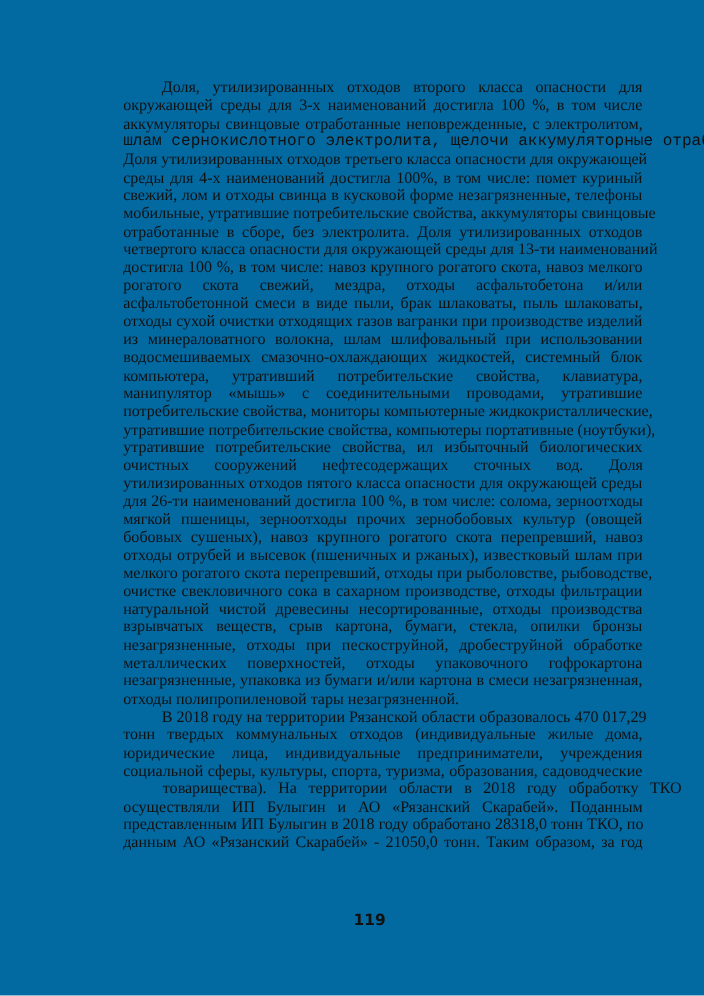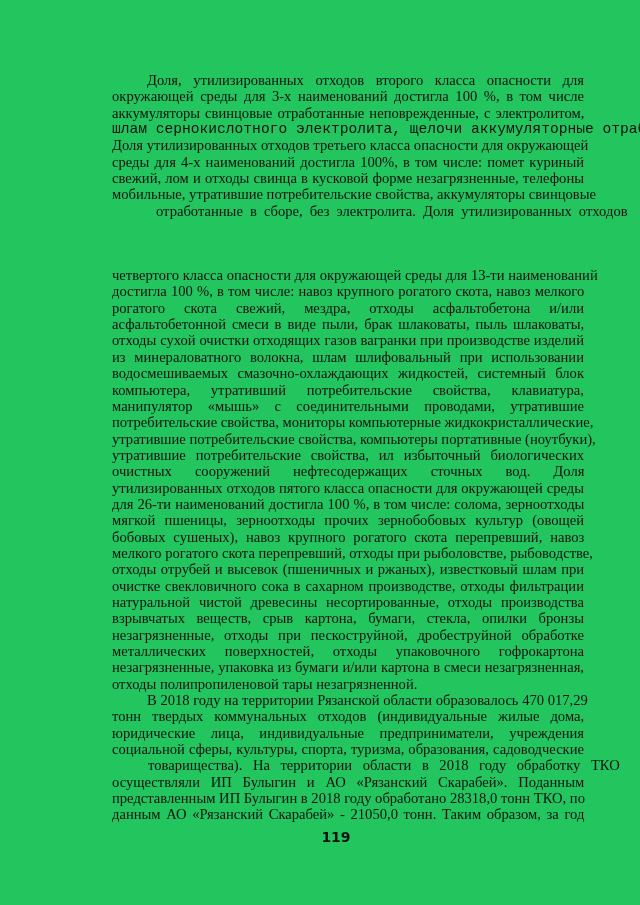--- a/index.html
+++ b/index.html
@@ -11,21 +11,21 @@
       width: 640px;
       height: 905px;
       position: relative;
       overflow: hidden;
     }
     .page {
       position: absolute;
       left: 0; top: 0;
       width: 640px;
       height: 905px;
-      background: #22c55e;
+      background: #0369a1;
     }
     .text-block {
       position: absolute;
       left: 112px;
       top: 72px;
       width: 472px;
       font-family: "Liberation Serif", "DejaVu Serif", serif;
       font-size: 14.6px;
       line-height: 16.35px;
       color: #111111;
@@ -63,40 +63,40 @@
   <div class="text-block">
     <div>
       <span class="line indent" style="display: block; width: auto; word-spacing: 2px;">Доля, утилизированных отходов второго класса опасности для</span>
       <span class="line" style="display: block; width: auto; word-spacing: 2.9px;">окружающей среды для 3-х наименований достигла 100 %, в том числе</span>
       <span class="line" style="display: block; width: auto; word-spacing: 1.4px;">аккумуляторы свинцовые отработанные неповрежденные, с электролитом,</span>
       <span class="line" style="display: block; width: auto; font-family: Liberation Mono, monospace;">шлам сернокислотного электролита, щелочи аккумуляторные отработанные.</span>
       <span class="line" style="display: block; width: auto;">Доля утилизированных отходов третьего класса опасности для окружающей</span>
       <span class="line" style="display: block; width: auto; word-spacing: 1.5px;">среды для 4-х наименований достигла 100%, в том числе: помет куриный</span>
       <span class="line" style="display: block; width: auto; word-spacing: 0.555556px;">свежий, лом и отходы свинца в кусковой форме незагрязненные, телефоны</span>
       <span class="line" style="display: block; width: auto;">мобильные, утратившие потребительские свойства, аккумуляторы свинцовые</span>
-      <span class="line" style="display: block; width: auto; word-spacing: 3.42857px; margin-left: 44px;">отработанные в сборе, без электролита. Доля утилизированных отходов</span>
-      <span class="line" style="display: block; width: auto; margin-top: 48px;">четвертого класса опасности для окружающей среды для 13-ти наименований</span>
+      <span class="line" style="display: block; width: auto; word-spacing: 3.42857px;">отработанные в сборе, без электролита. Доля утилизированных отходов</span>
+      <span class="line" style="display: block; width: auto;">четвертого класса опасности для окружающей среды для 13-ти наименований</span>
       <span class="line" style="display: block; width: auto; word-spacing: 0.545455px;">достигла 100 %, в том числе: навоз крупного рогатого скота, навоз мелкого</span>
       <span class="line" style="display: block; width: auto; word-spacing: 15.3333px;">рогатого скота свежий, мездра, отходы асфальтобетона и/или</span>
       <span class="line" style="display: block; width: auto; word-spacing: 2.25px;">асфальтобетонной смеси в виде пыли, брак шлаковаты, пыль шлаковаты,</span>
       <span class="line" style="display: block; width: auto; word-spacing: 0.125px;">отходы сухой очистки отходящих газов вагранки при производстве изделий</span>
       <span class="line" style="display: block; width: auto; word-spacing: 5px;">из минераловатного волокна, шлам шлифовальный при использовании</span>
       <span class="line" style="display: block; width: auto; word-spacing: 5.75px;">водосмешиваемых смазочно-охлаждающих жидкостей, системный блок</span>
       <span class="line" style="display: block; width: auto; word-spacing: 17px;">компьютера, утративший потребительские свойства, клавиатура,</span>
       <span class="line" style="display: block; width: auto; word-spacing: 11.6px;">манипулятор «мышь» с соединительными проводами, утратившие</span>
       <span class="line" style="display: block; width: auto;">потребительские свойства, мониторы компьютерные жидкокристаллические,</span>
       <span class="line" style="display: block; width: auto;">утратившие потребительские свойства, компьютеры портативные (ноутбуки),</span>
       <span class="line" style="display: block; width: auto; word-spacing: 6.2px;">утратившие потребительские свойства, ил избыточный биологических</span>
       <span class="line" style="display: block; width: auto; word-spacing: 19.4px;">очистных сооружений нефтесодержащих сточных вод. Доля</span>
       <span class="line" style="display: block; width: auto; word-spacing: 0.142857px;">утилизированных отходов пятого класса опасности для окружающей среды</span>
       <span class="line" style="display: block; width: auto; word-spacing: 0.4px;">для 26-ти наименований достигла 100 %, в том числе: солома, зерноотходы</span>
       <span class="line" style="display: block; width: auto; word-spacing: 5.5px;">мягкой пшеницы, зерноотходы прочих зернобобовых культур (овощей</span>
       <span class="line" style="display: block; width: auto; word-spacing: 4.28571px;">бобовых сушеных), навоз крупного рогатого скота перепревший, навоз</span>
+      <span class="line" style="display: block; width: auto; word-spacing: 0.888889px;">отходы отрубей и высевок (пшеничных и ржаных), известковый шлам при</span>
       <span class="line" style="display: block; width: auto;">мелкого рогатого скота перепревший, отходы при рыболовстве, рыбоводстве,</span>
-      <span class="line" style="display: block; width: auto; word-spacing: 0.888889px;">отходы отрубей и высевок (пшеничных и ржаных), известковый шлам при</span>
       <span class="line" style="display: block; width: auto; word-spacing: 1.28571px;">очистке свекловичного сока в сахарном производстве, отходы фильтрации</span>
       <span class="line" style="display: block; width: auto; word-spacing: 5px;">натуральной чистой древесины несортированные, отходы производства</span>
       <span class="line" style="display: block; width: auto; word-spacing: 7.85714px;">взрывчатых веществ, срыв картона, бумаги, стекла, опилки бронзы</span>
       <span class="line" style="display: block; width: auto; word-spacing: 6px;">незагрязненные, отходы при пескоструйной, дробеструйной обработке</span>
       <span class="line" style="display: block; width: auto; word-spacing: 15px;">металлических поверхностей, отходы упаковочного гофрокартона</span>
       <span class="line" style="display: block; width: auto; word-spacing: 0.25px;">незагрязненные, упаковка из бумаги и/или картона в смеси незагрязненная,</span>
       <span class="line last">отходы полипропиленовой тары незагрязненной.</span>
     </div>
     <div>
       <span class="line indent" style="display: block; width: auto;">В 2018 году на территории Рязанской области образовалось 470 017,29</span>

